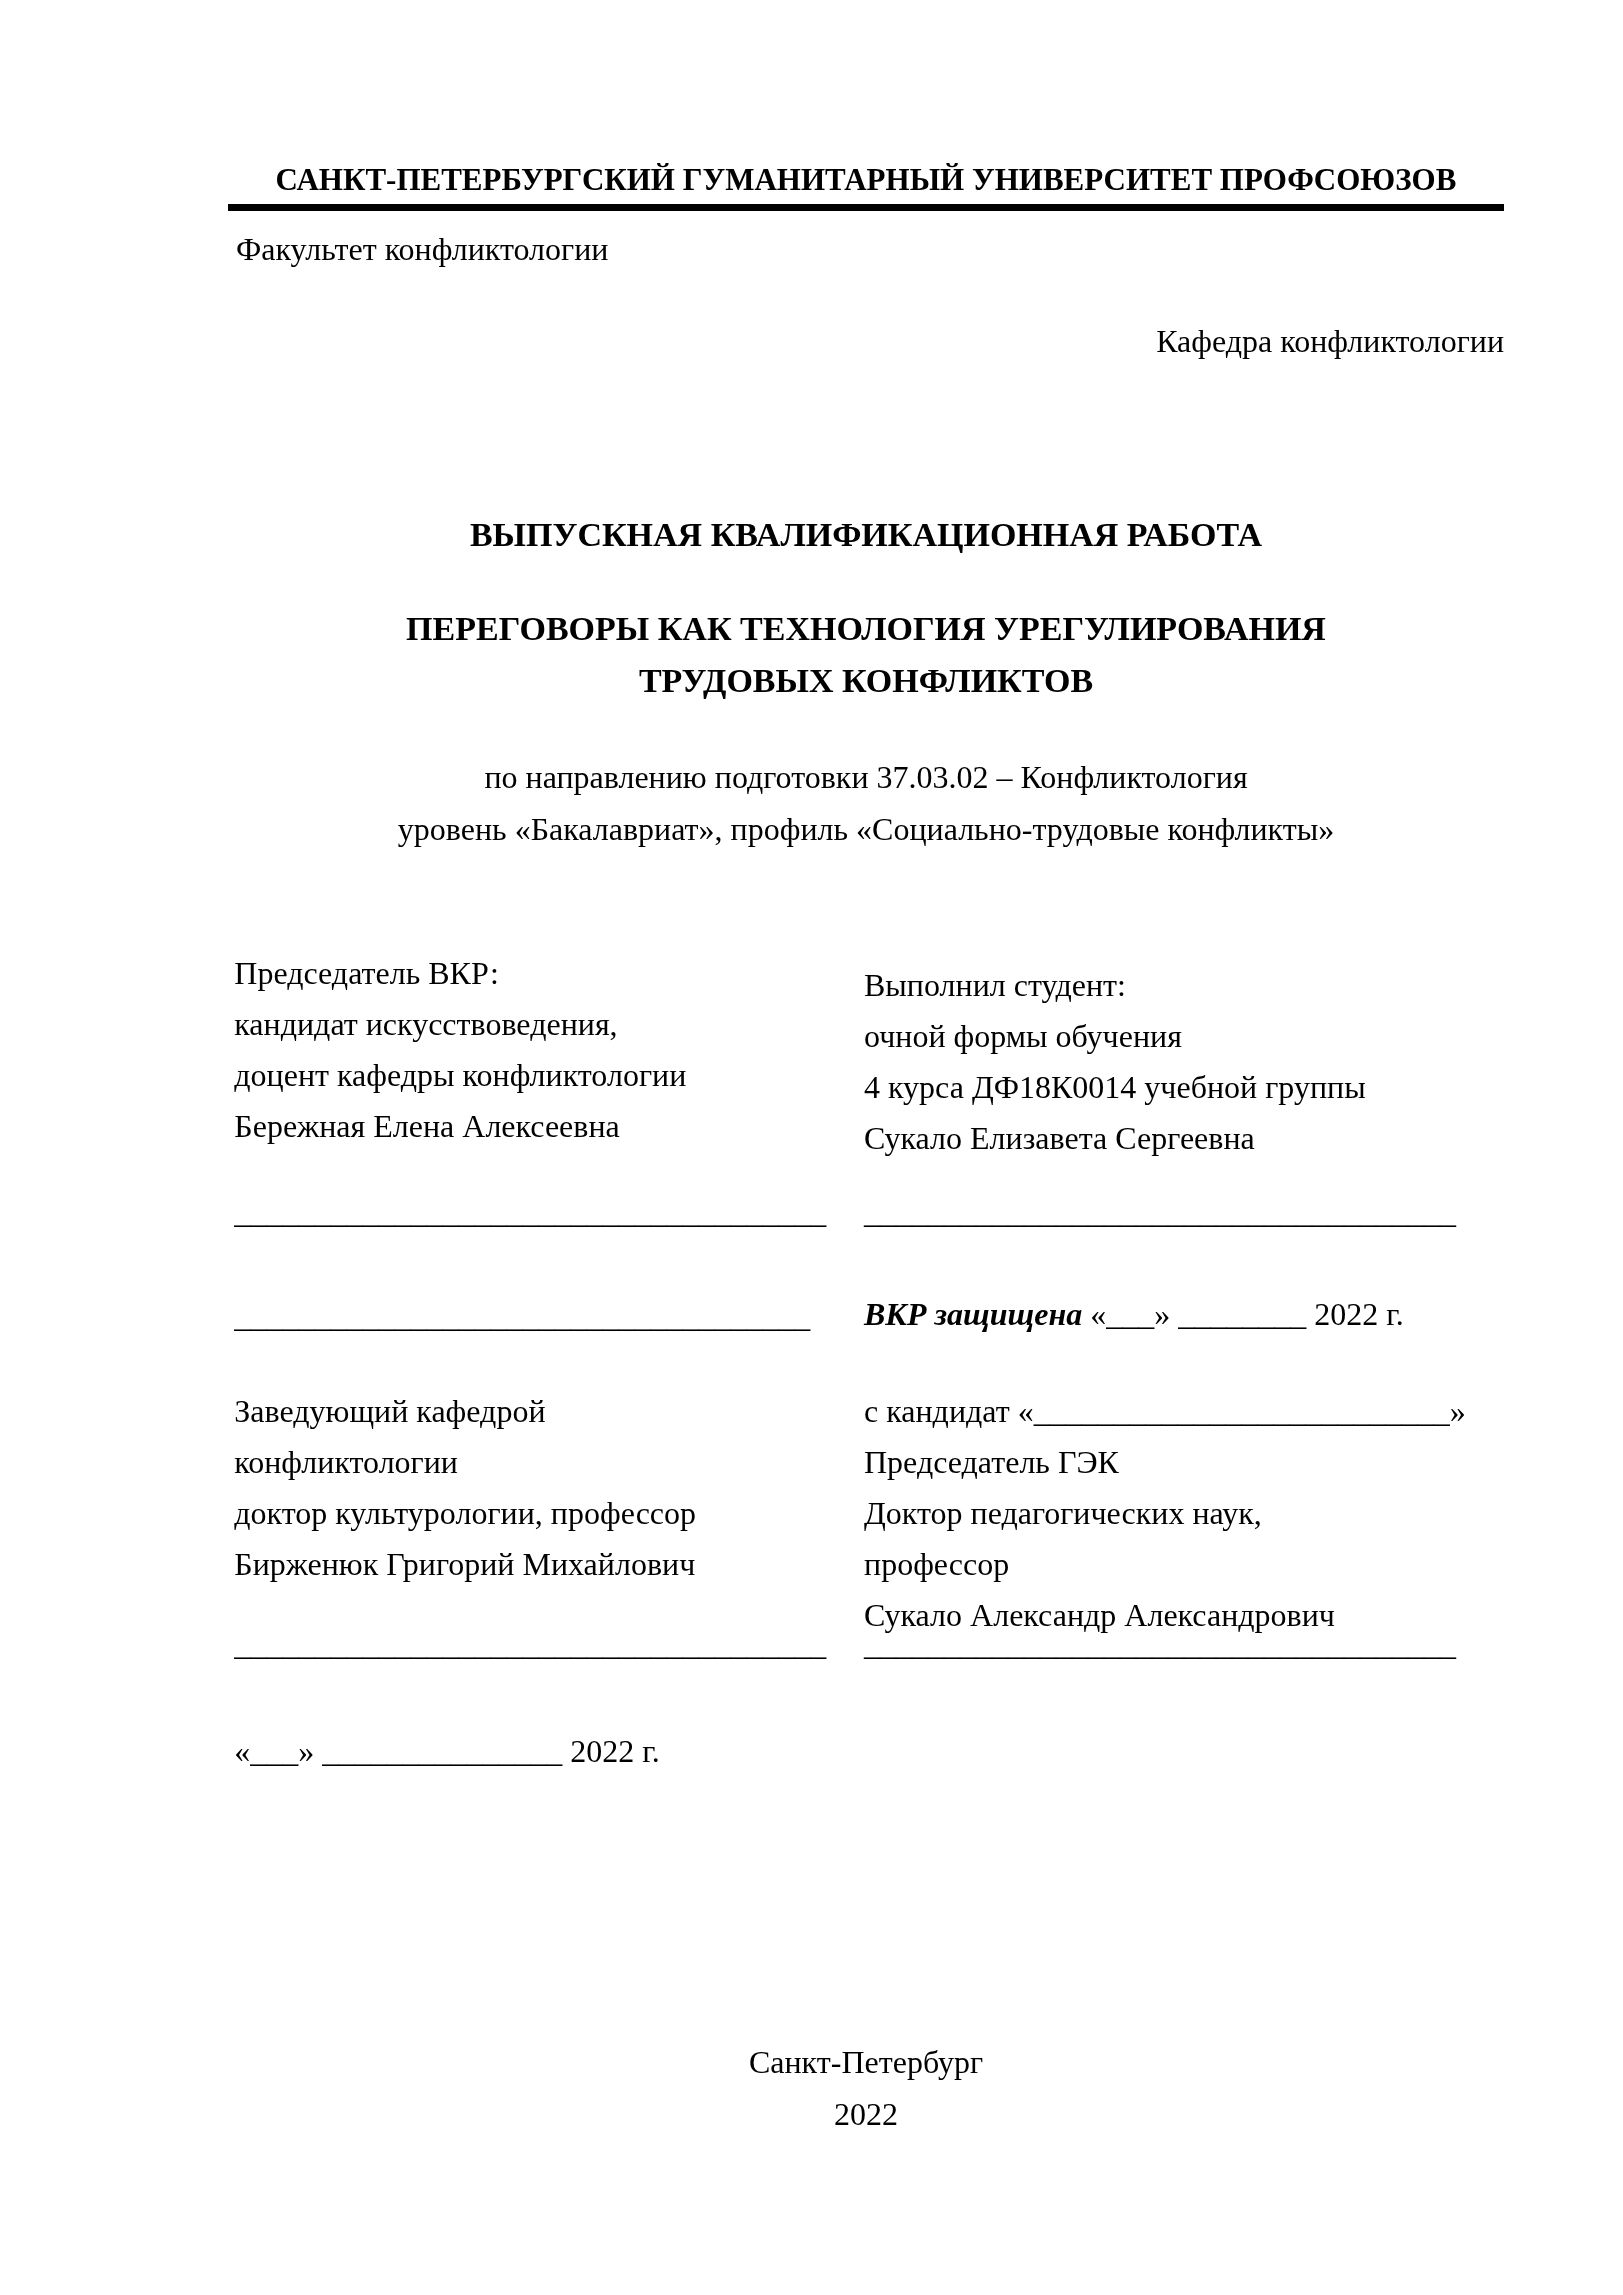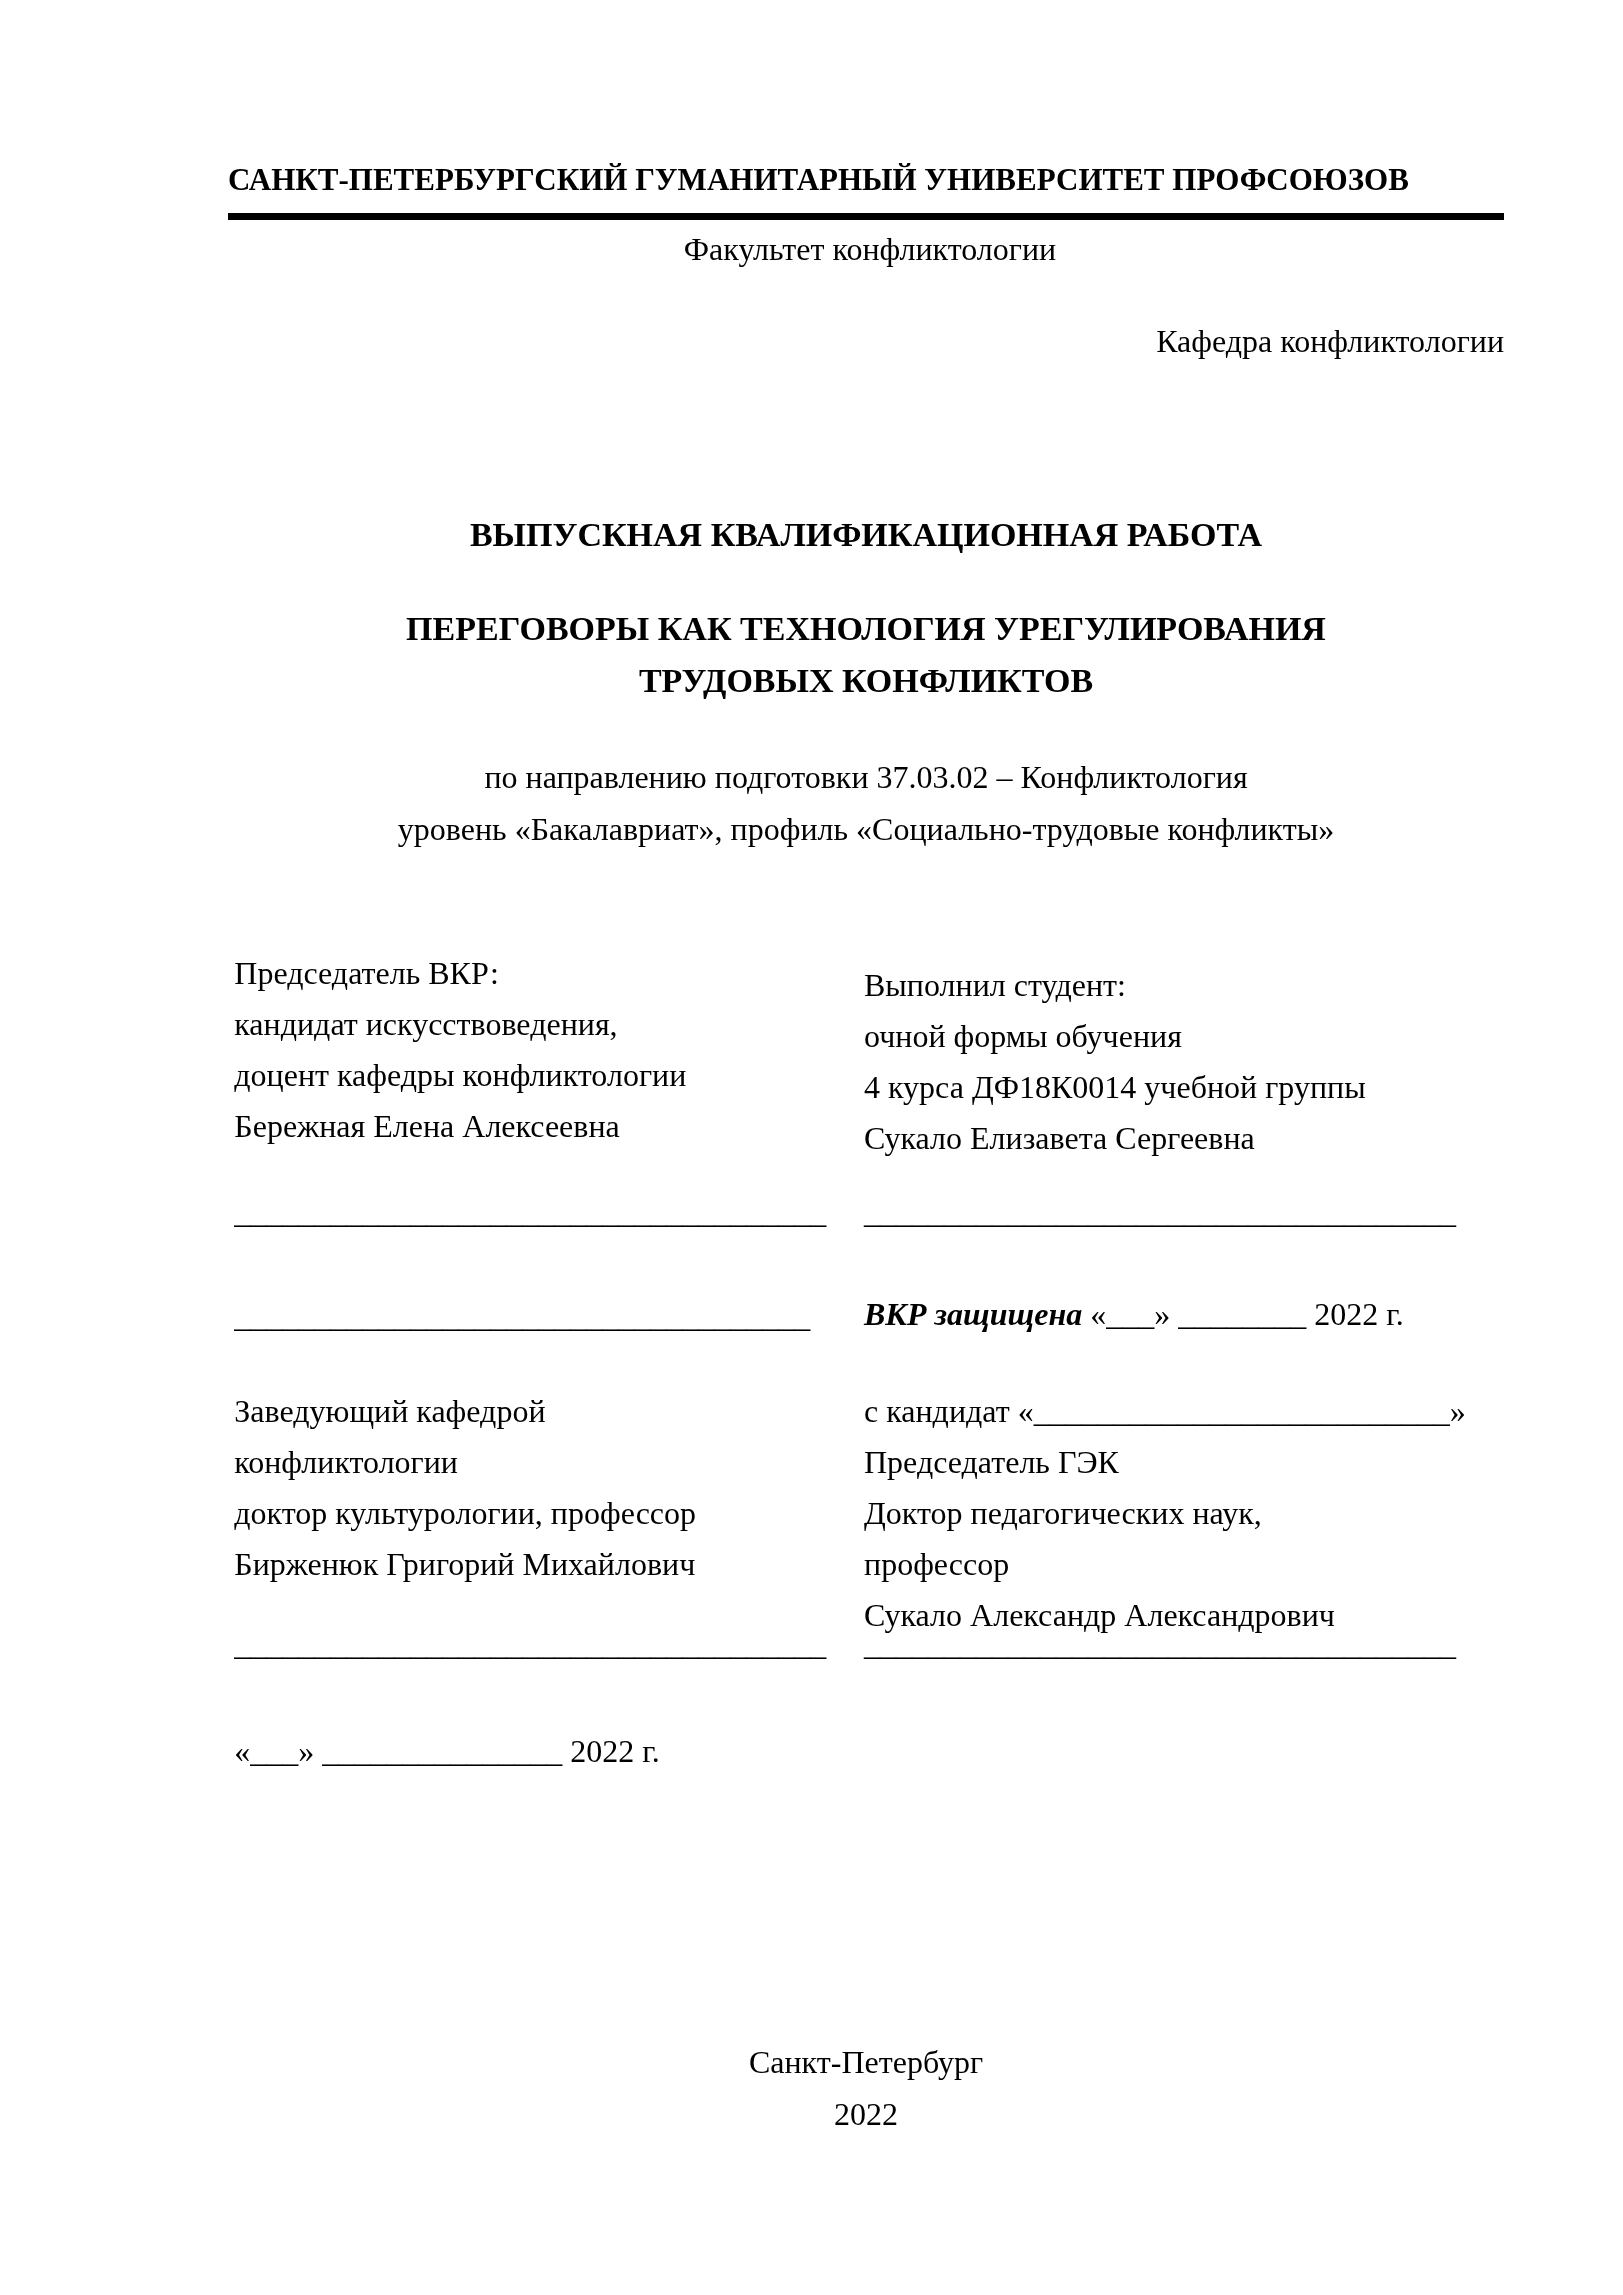--- a/index.html
+++ b/index.html
@@ -21,28 +21,28 @@
   .content {
     position: absolute;
     left: 228px;
     top: 0;
     width: 1276px;
     height: 100%;
   }
   .abs { position: absolute; white-space: nowrap; }
   .u-header {
     top: 161px; left: 0; right: 0;
-    text-align: left;
+    text-align: center;
     font-weight: bold;
     font-size: 31px;
     line-height: 38px;
-    padding-bottom: 14px;
+    padding-bottom: 5px;
     border-bottom: 7px solid #000000;
   }
-  .faculty { top: 224px; left: 8px; right: 0; text-align: center; }
+  .faculty { top: 224px; left: 8px; right: 0; }
   .department { top: 316px; left: 0; right: 0; text-align: right; }
   .work-type {
     top: 509px; left: 0; right: 0;
     text-align: center;
     font-weight: bold;
     font-size: 34px;
   }
   .thesis-title {
     top: 603px; left: 0; right: 0;
     text-align: center;

